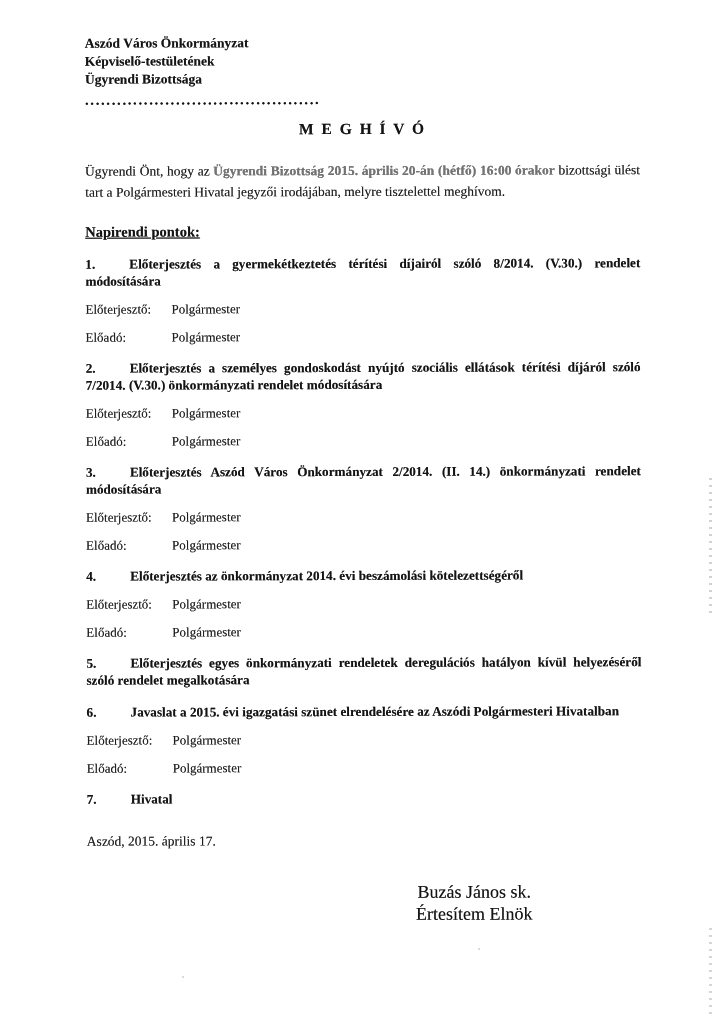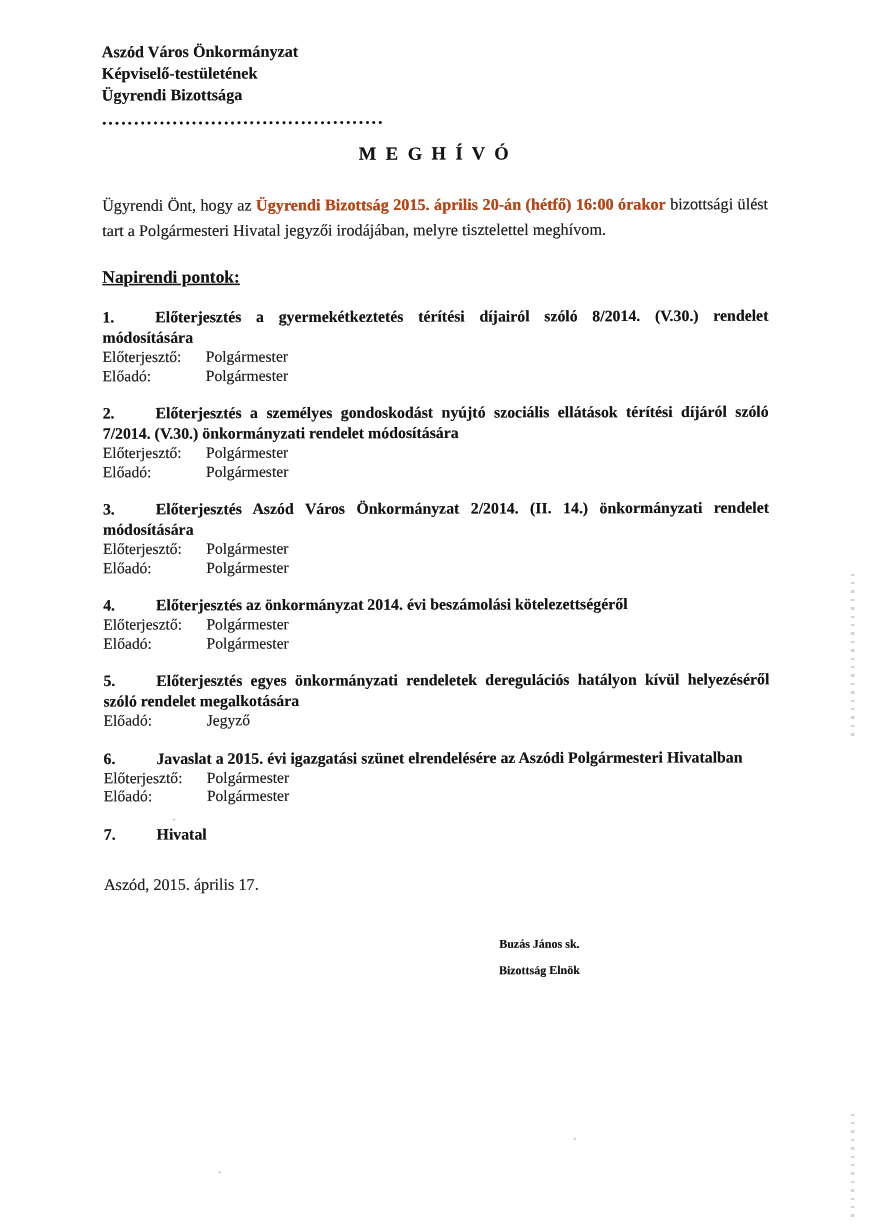--- a/index.html
+++ b/index.html
@@ -39,21 +39,21 @@
     letter-spacing: 2px;
     margin-top: 17px;
     color: #141414;
   }
   .intro {
     margin-top: 22px;
     font-size: 13.5px;
     line-height: 21px;
     text-align: justify;
   }
-  .intro b { color: #c2410c; }
+  .intro b { color: #737373; }
   .agenda-heading {
     margin-top: 21px;
     font-weight: bold;
     text-decoration: underline;
     font-size: 14.5px;
     color: #141414;
   }
   .agenda-item { margin-top: 15px; }
   .item-title {
     font-size: 13.2px;
@@ -69,32 +69,33 @@
     font-weight: bold;
   }
   .meta-row {
     font-size: 13px;
     line-height: 14.5px;
     margin-top: 1px;
   }
   .meta-label {
     display: inline-block;
     width: 86px;
+    margin-top: 12px;
   }
   .date-line {
     margin-top: 26px;
     font-size: 13.5px;
   }
   .signature-block {
     margin-top: 32px;
     margin-left: 329px;
     display: inline-block;
     text-align: center;
-    font-weight: bold;
-    font-size: 10px;
+    font-weight: normal;
+    font-size: 18px;
     line-height: 22px;
     color: #141414;
   }
   .scan-artifact {
     position: absolute;
     width: 3px;
     right: 13px;
     background-image: repeating-linear-gradient(
       to bottom,
       rgba(40,40,40,0.38) 0 2px,
@@ -165,23 +166,20 @@
     <div class="meta-row">
       <span class="meta-label">Előterjesztő:</span><span>Polgármester</span>
     </div>
     <div class="meta-row">
       <span class="meta-label">Előadó:</span><span>Polgármester</span>
     </div>
   </div>
 
   <div class="agenda-item">
     <p class="item-title"><span class="item-num">5.</span><span>Előterjesztés egyes önkormányzati rendeletek deregulációs hatályon kívül helyezéséről szóló rendelet megalkotására</span></p>
-    <div class="meta-row">
-      <span class="meta-label">Előadó:</span><span>Jegyző</span>
-    </div>
   </div>
 
   <div class="agenda-item">
     <p class="item-title"><span class="item-num">6.</span><span>Javaslat a 2015. évi igazgatási szünet elrendelésére az Aszódi Polgármesteri Hivatalban</span></p>
     <div class="meta-row">
       <span class="meta-label">Előterjesztő:</span><span>Polgármester</span>
     </div>
     <div class="meta-row">
       <span class="meta-label">Előadó:</span><span>Polgármester</span>
     </div>
@@ -190,21 +188,21 @@
   <div class="agenda-item">
     <p class="item-title"><span class="item-num">7.</span><span>Hivatal</span></p>
 
   </div>
 </div>
 
   <div class="date-line">Aszód, 2015. április 17.</div>
 
   <div class="signature-block">
     <div>Buzás János sk.</div>
-    <div>Bizottság Elnök</div>
+    <div>Értesítem Elnök</div>
   </div>
 
 </div>
 
 <div id="artifact-top" class="scan-artifact"></div>
 <div id="artifact-bottom" class="scan-artifact"></div>
 <div class="speck" style="left:182px; top:976px;"></div>
 <div class="speck" style="left:478px; top:948px;"></div>
 <div class="speck" style="left:144px; top:682px;"></div>
 

